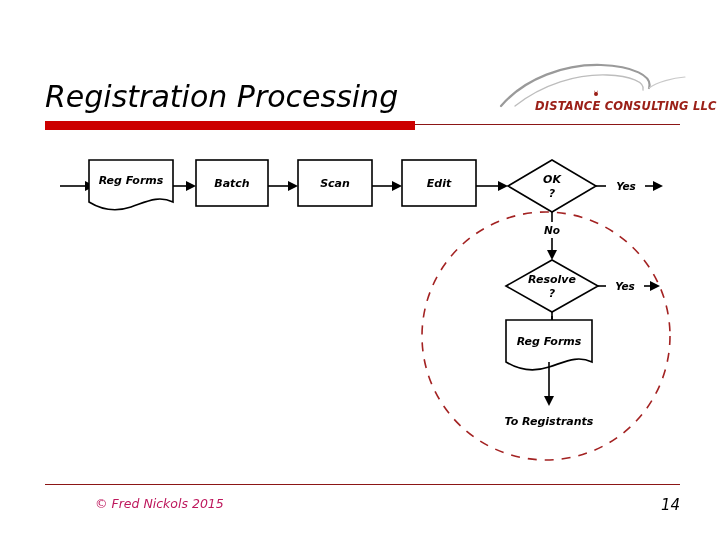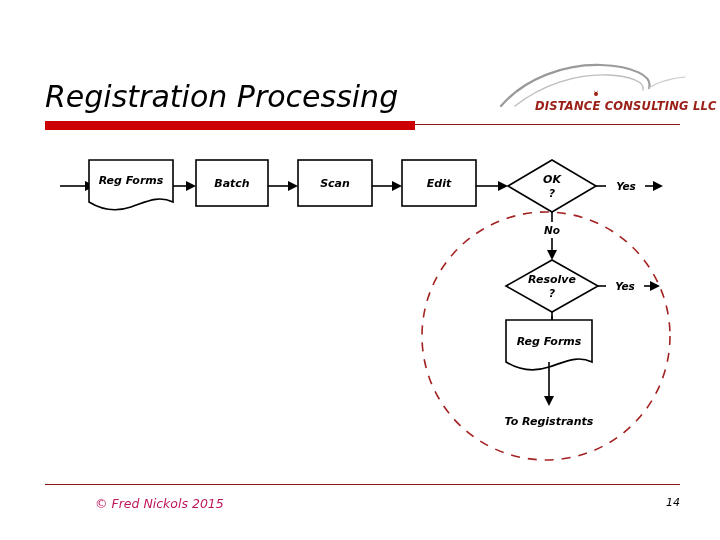--- a/index.html
+++ b/index.html
@@ -129,21 +129,21 @@
     left: 95px;
     top: 496px;
     font-size: 12.5px;
     color: #be185d;
     white-space: nowrap;
   }
   #footer-pagenum {
     position: absolute;
     right: 40px;
     top: 496px;
-    font-size: 11px;
+    font-size: 15px;
     color: #000000;
     text-align: right;
   }
 </style>
 </head>
 <body>
 
 <div id="slide">
 
   <div id="slide-title">Registration Processing</div>

